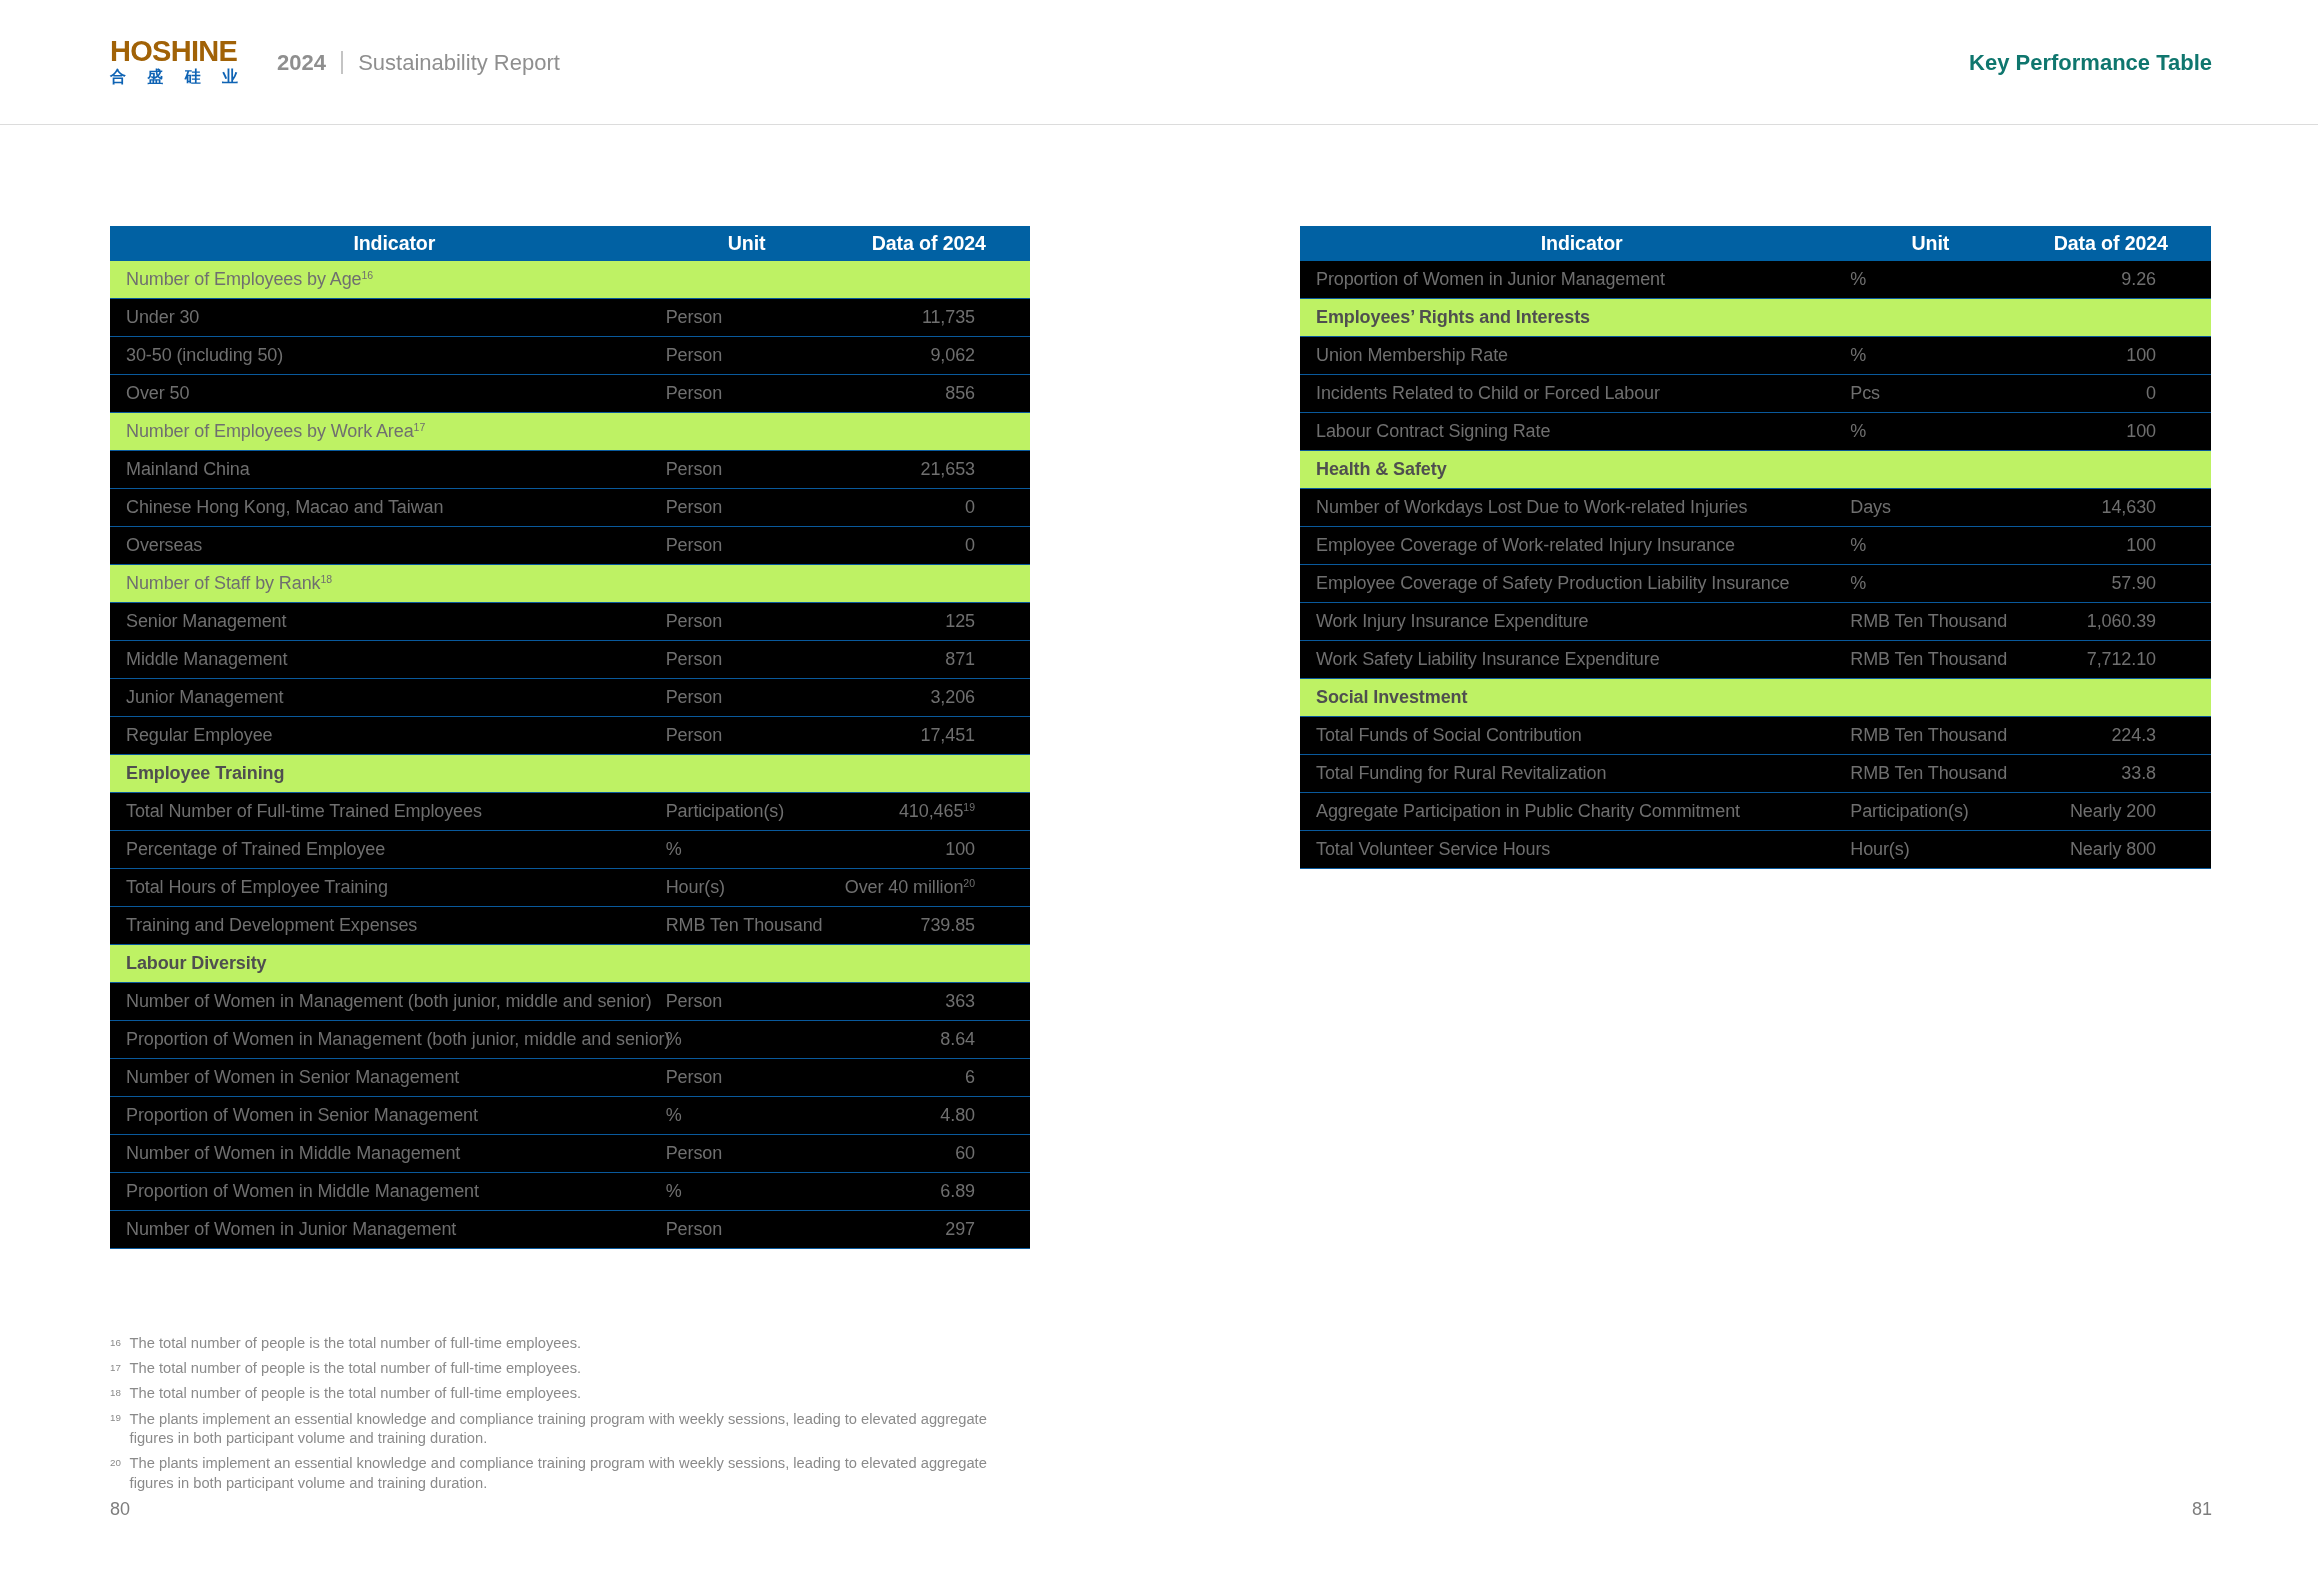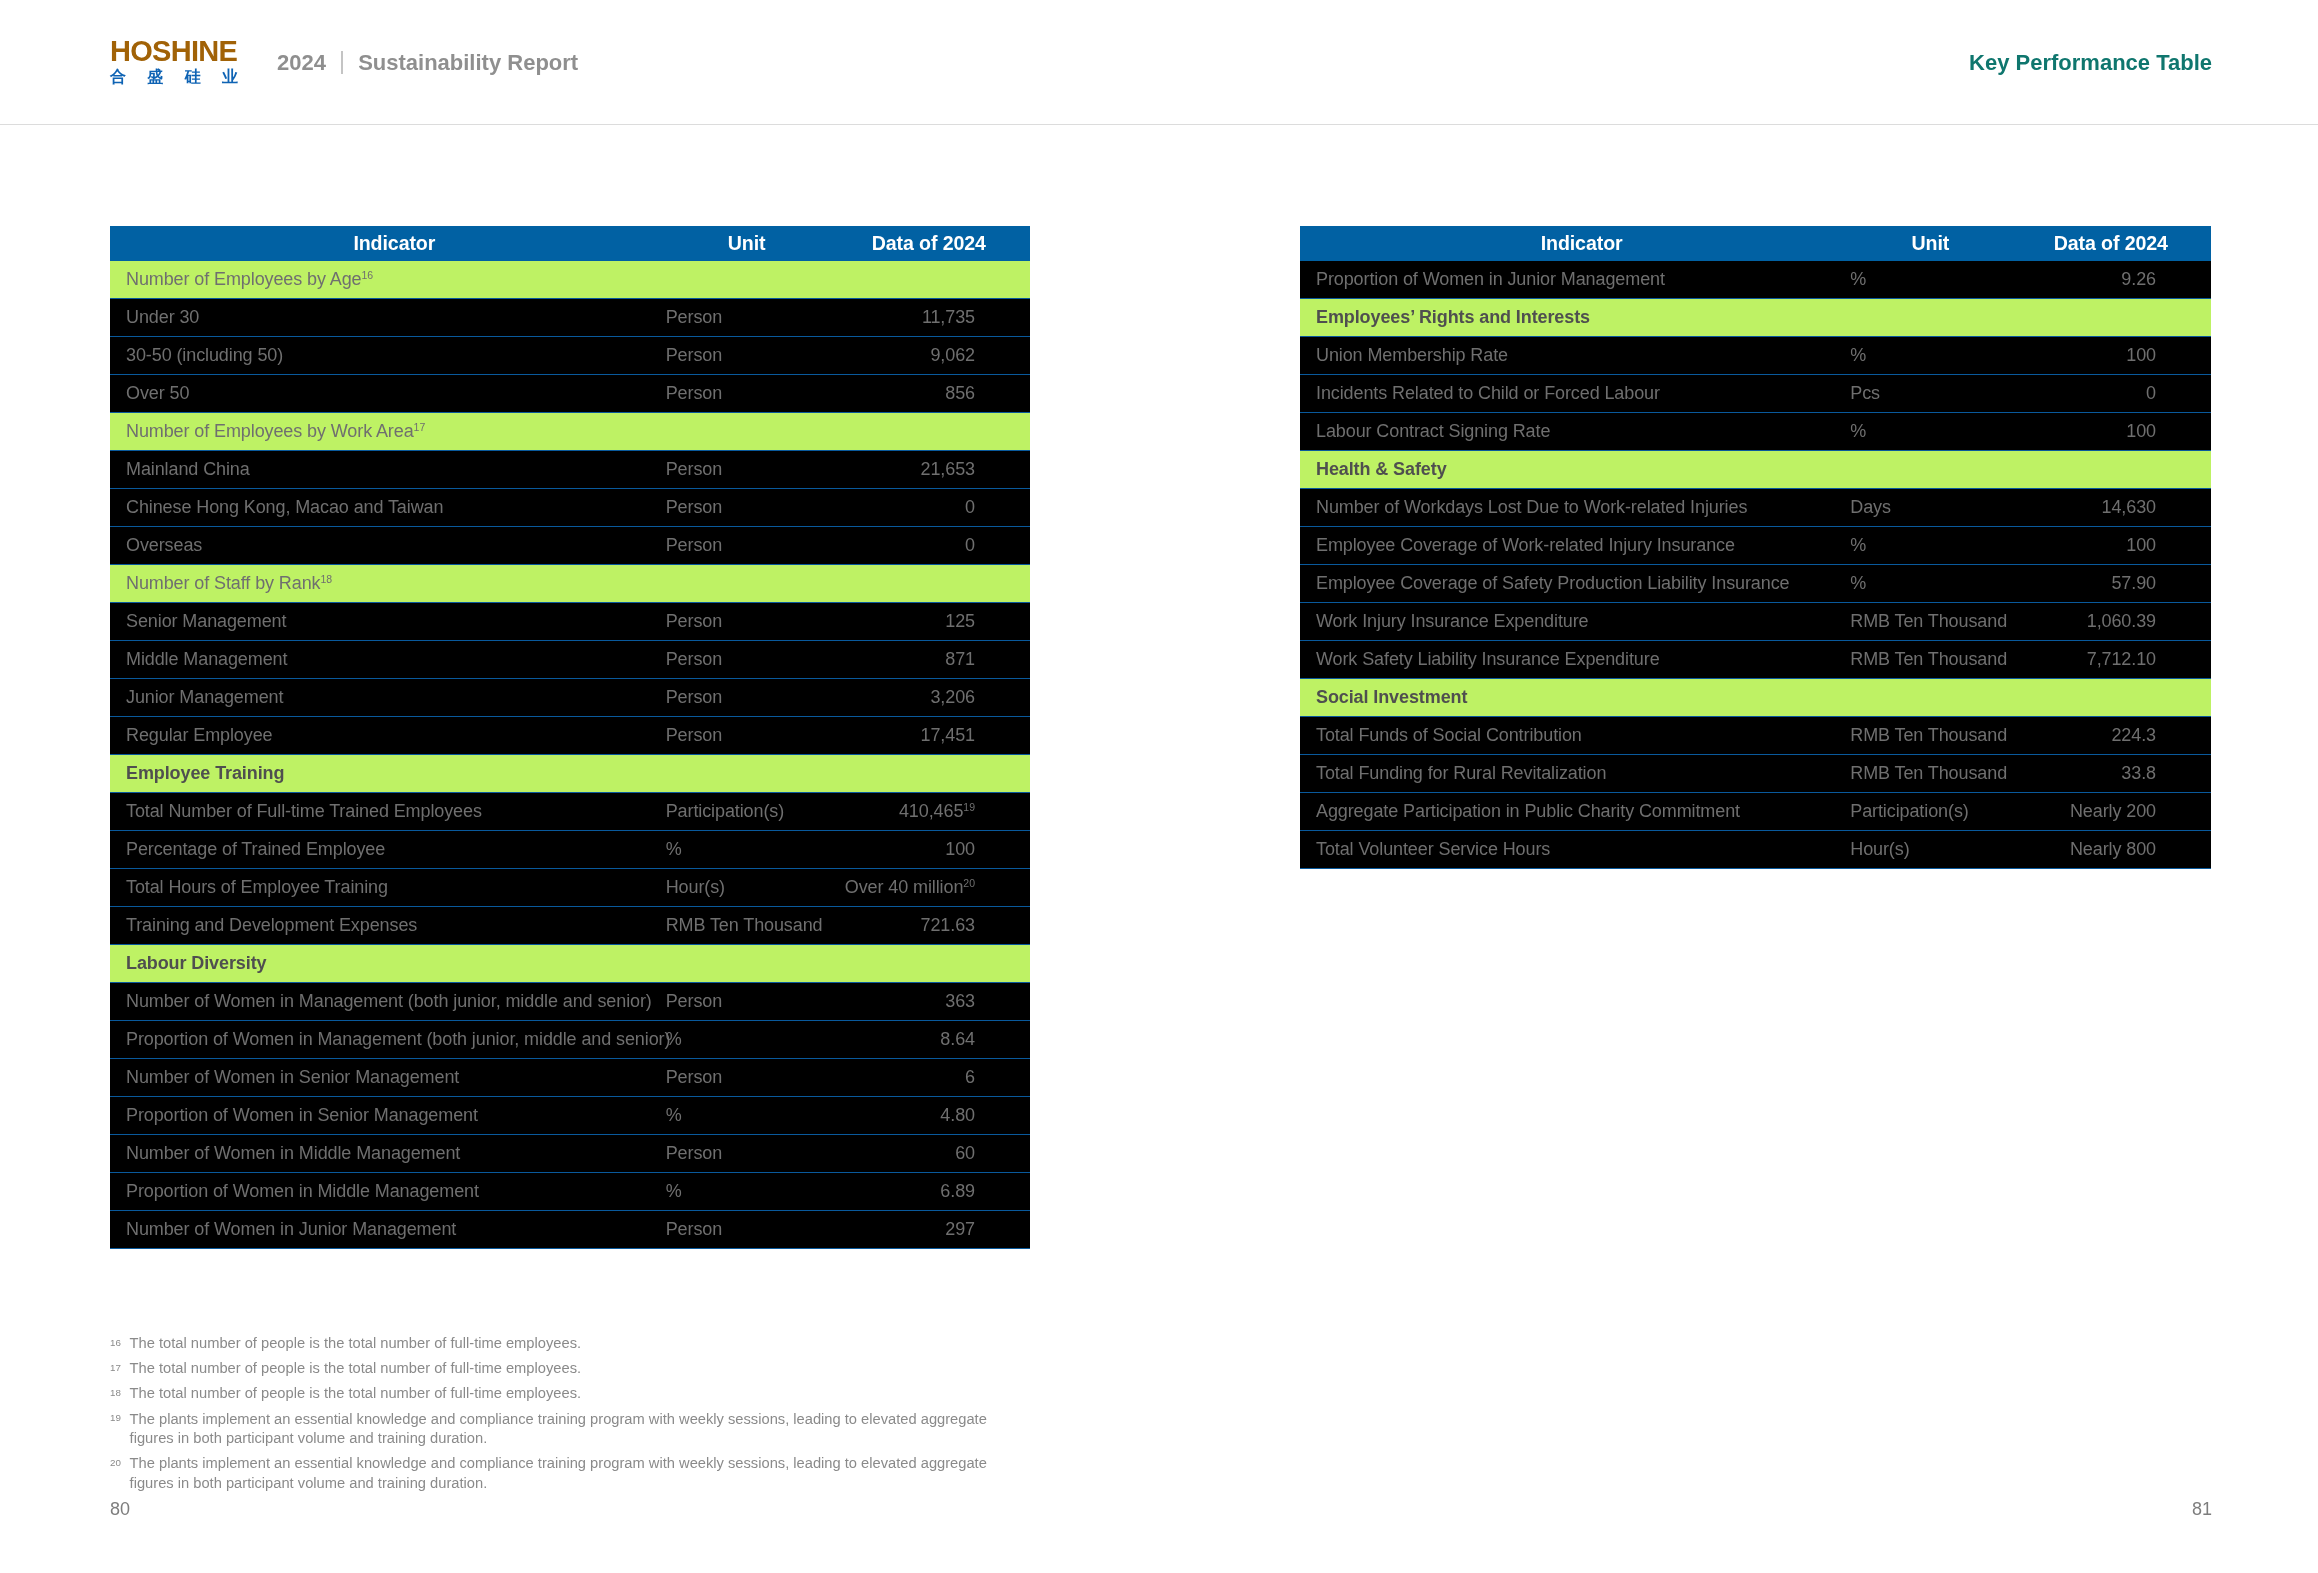--- a/index.html
+++ b/index.html
@@ -17,21 +17,21 @@
   .top-header-inner {
     position:absolute; left:110px; right:107px; top:0; height:125px;
     display:flex; align-items:center;
   }
   .logo-block { display:flex; flex-direction:column; justify-content:center; width:133px; }
   .logo-en { font-size:29px; font-weight:bold; color:#a16207; letter-spacing:-0.7px; line-height:28px; }
   .logo-cn { display:flex; justify-content:space-between; font-size:16px; font-weight:bold; color:#0e63b4; width:128px; margin-top:1.4px; }
   .hdr-meta { display:flex; align-items:center; margin-left:34px; }
   .hdr-year { font-size:22px; font-weight:bold; color:#8f8f8f; }
   .hdr-divider { width:1.4px; height:22.4px; background:#c4c4c4; margin:0 15.4px; }
-  .hdr-report { font-size:22px; font-weight:bold; color:#8f8f8f; }
+  .hdr-report { font-size:22px; font-weight:normal; color:#8f8f8f; }
   .hdr-right { margin-left:auto; font-size:22px; font-weight:bold; color:#0f766e; }
 
   
   .ptable { position:absolute; top:226px; }
   .ptable.left  { left:110px;  width:920px; }
   .ptable.right { left:1300px; width:911px; }
 
   .trow { display:flex; align-items:center; height:38px; border-bottom:1.4px solid #09599c; background:#000000; }
   .trow.thead { height:35px; background:#0161a3; border-bottom:0; }
   .trow.section, .trow.section-bold { background:#bef264; }
@@ -166,21 +166,21 @@
           <div class="cell val">100</div>
         </div>
         <div class="trow data">
           <div class="cell ind">Total Hours of Employee Training</div>
           <div class="cell unit">Hour(s)</div>
           <div class="cell val">Over 40 million<sup>20</sup></div>
         </div>
         <div class="trow data">
           <div class="cell ind">Training and Development Expenses</div>
           <div class="cell unit">RMB Ten Thousand</div>
-          <div class="cell val">721.63</div>
+          <div class="cell val">739.85</div>
         </div>
         <div class="trow section-bold">
           <div class="cell ind">Labour Diversity</div>
         </div>
         <div class="trow data">
           <div class="cell ind">Number of Women in Management (both junior, middle and senior)</div>
           <div class="cell unit">Person</div>
           <div class="cell val">363</div>
         </div>
         <div class="trow data">

